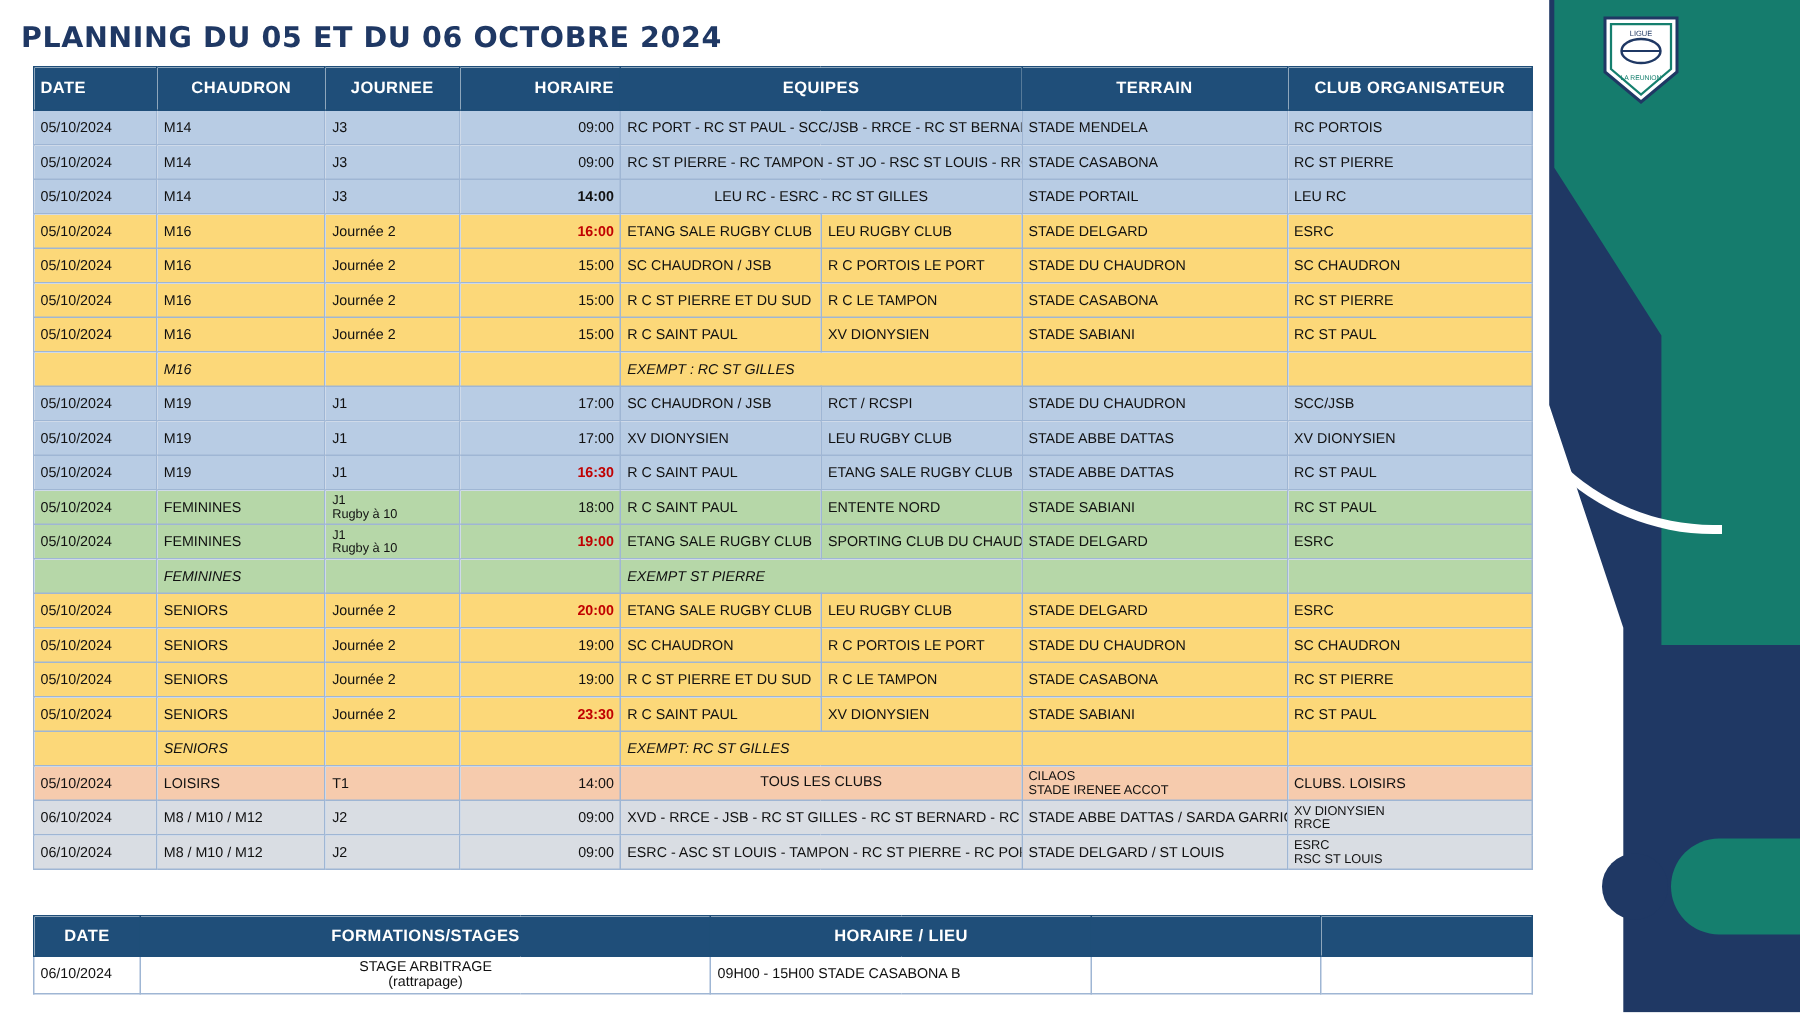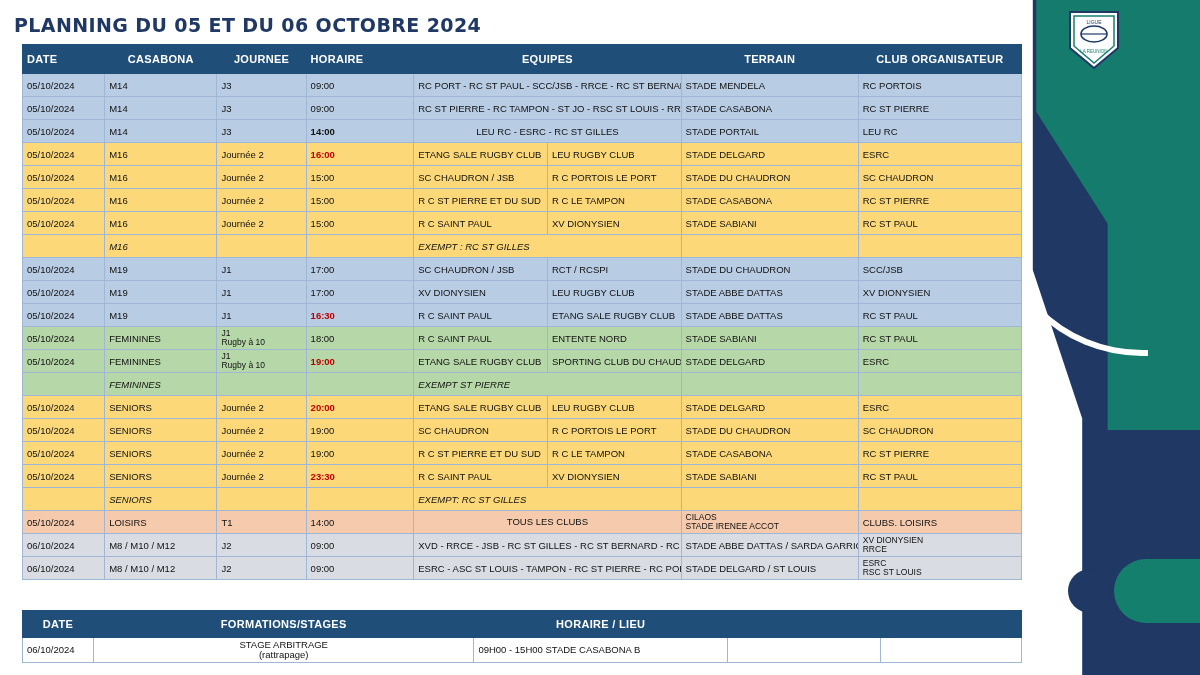--- a/index.html
+++ b/index.html
@@ -63,21 +63,21 @@
     white-space:nowrap;
   }
   thead th{
     background:#1f4e79;color:#ffffff;
     font-weight:bold;text-align:center;font-size:11px;
     letter-spacing:.3px;height:24px;border:1px solid #1f4e79;
   }
   .c-date{width:62px;text-align:left;}
   .c-cat{width:88px;}
   .c-jour{width:68px;}
-  .c-hor{width:84px;text-align:left;margin-top:18px;}
+  .c-hor{width:84px;text-align:right;margin-top:18px;}
   .c-eq1{width:222px;margin-left:25px;}
   .c-eq2{width:200px;}
   .c-terr{width:144px;}
   .c-club{width:132px;}
 
   
   .r-blue td{background:#b8cce4;}
   .r-yellow td{background:#fcd879;}
   .r-lightblue td{background:#b8cce4;}
   .r-green td{background:#b6d7a8;}
@@ -116,21 +116,21 @@
   <text x="28" y="16" font-size="5" text-anchor="middle" fill="#1f3864" font-family="Liberation Sans, sans-serif">LIGUE</text>
   <text x="28" y="45" font-size="4.5" text-anchor="middle" fill="#157f6e" font-family="Liberation Sans, sans-serif">LA REUNION</text>
 </svg>
 
 <div class="title">PLANNING DU 05 ET DU 06 OCTOBRE 2024</div>
 
 <table>
   <thead>
     <tr>
       <th class="c-date">DATE</th>
-      <th class="c-cat">CASABONA</th>
+      <th class="c-cat">CHAUDRON</th>
       <th class="c-jour">JOURNEE</th>
       <th class="c-hor">HORAIRE</th>
       <th class="c-eq1" colspan="2">EQUIPES</th>
       <th class="c-terr">TERRAIN</th>
       <th class="c-club">CLUB ORGANISATEUR</th>
     </tr>
   </thead>
   <tbody id="tbody">
       <tr class="r-blue">
         <td class="c-date">05/10/2024</td>

